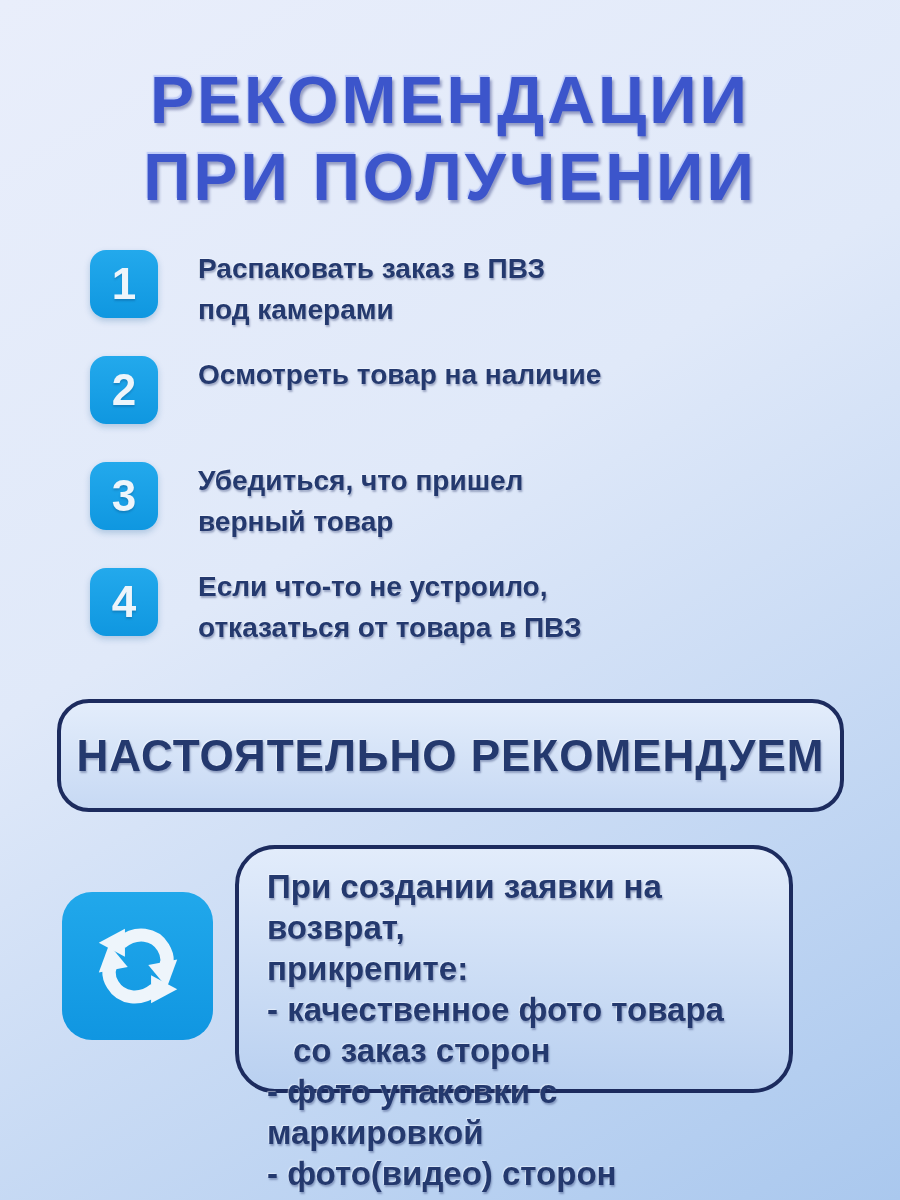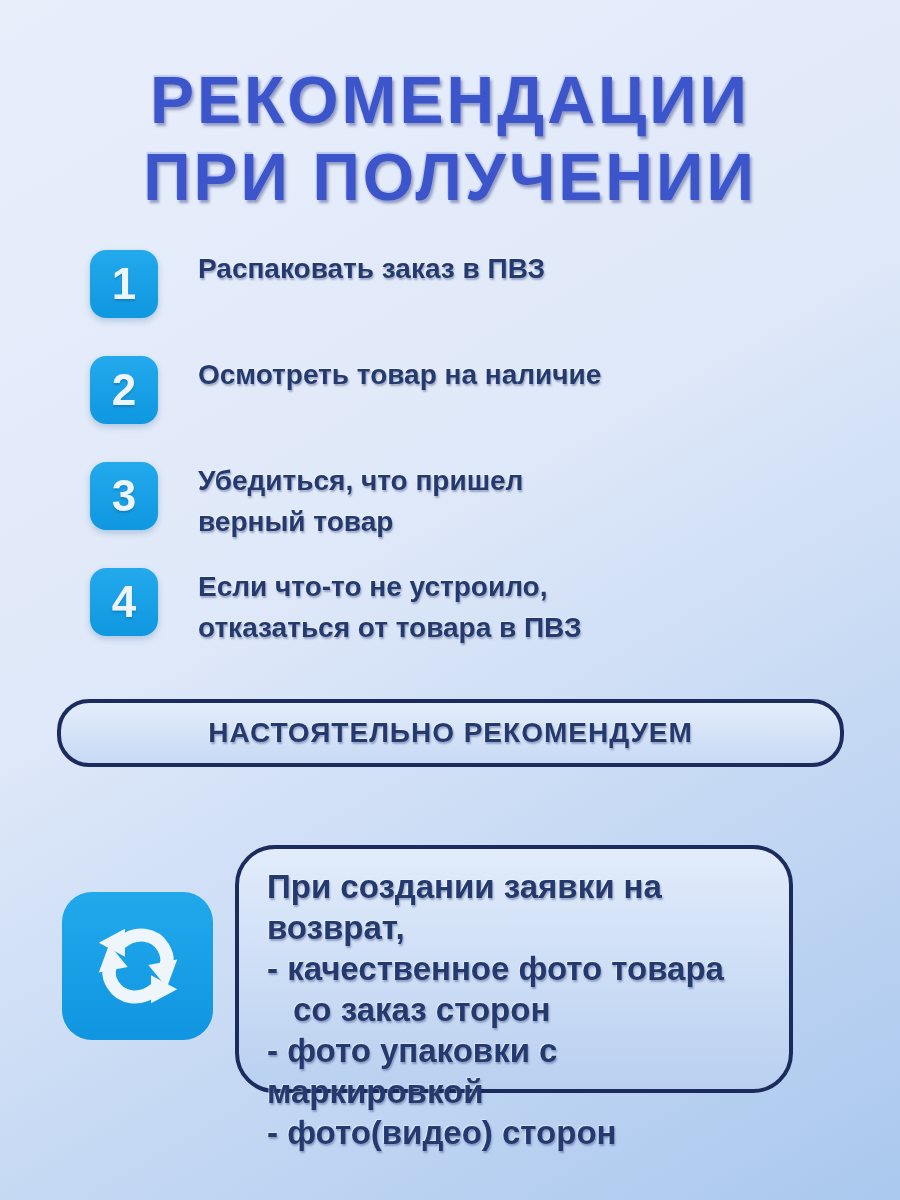--- a/index.html
+++ b/index.html
@@ -49,27 +49,27 @@
     text-shadow:0 2px 2px rgba(10,70,120,0.30);
   }
   .step-text{
     margin-left:40px;
     font-size:28px;font-weight:bold;line-height:41px;
     color:var(--navy-text);
     text-shadow:-1px -1px 1px rgba(245,250,255,0.55), 1px 2px 2px rgba(25,40,95,0.35);
   }
   .step-text span{display:block;}
   .notice{
-    position:absolute;top:699px;left:57px;width:787px;height:68px;
+    position:absolute;top:699px;left:57px;width:787px;height:113px;
     border:4px solid var(--border-navy);
     border-radius:32px;
     background:linear-gradient(180deg,#e3edfb 0%,#c7d9f4 100%);
     display:flex;flex-direction:column;align-items:center;justify-content:center;
     text-align:center;
-    font-size:28px;font-weight:bold;line-height:42px;letter-spacing:1px;
+    font-size:44px;font-weight:bold;line-height:42px;letter-spacing:1px;
     color:var(--navy-text);
     text-shadow:-1px -1px 1px rgba(245,250,255,0.55), 1px 2px 2px rgba(25,40,95,0.35);
   }
   .notice span{display:block;}
   .return-icon{
     position:absolute;top:892px;left:62px;
     width:151px;height:148px;
     border-radius:30px;
     background:linear-gradient(180deg,#21a8eb 0%,#1096e1 100%);
     display:flex;align-items:center;justify-content:center;
@@ -94,20 +94,21 @@
   <h1 class="title">
     <span>РЕКОМЕНДАЦИИ</span>
     <span>ПРИ ПОЛУЧЕНИИ</span>
   </h1>
 
   <div class="steps">
     <div class="step">
       <div class="badge">1</div>
       <div class="step-text">
         <span>Распаковать заказ в ПВЗ</span>
+        <span>под камерами</span>
       </div>
     </div>
     <div class="step">
       <div class="badge">2</div>
       <div class="step-text">
         <span>Осмотреть товар на наличие</span>
       </div>
     </div>
     <div class="step">
       <div class="badge">3</div>
@@ -141,19 +142,20 @@
           <path d="M42 35 C58 22 78 25 87 40 C93 50 92 59 86 66" fill="none" stroke="#eef5fb" stroke-width="14"></path>
           <polygon points="46,20 46,50 18,35" fill="#eef5fb"></polygon>
           <polygon points="71,59 102,53 91,83" fill="#eef5fb"></polygon>
         </g>
       </g>
     </svg>
   </div>
 
   <div class="return-box">
     <p>При создании заявки на возврат,</p>
+    <p>прикрепите:</p>
     <p>- качественное фото товара</p>
     <p class="indent">со заказ сторон</p>
     <p>- фото упаковки с маркировкой</p>
     <p>- фото(видео) сторон</p>
   </div>
 
 </div>
 
 </body></html>

